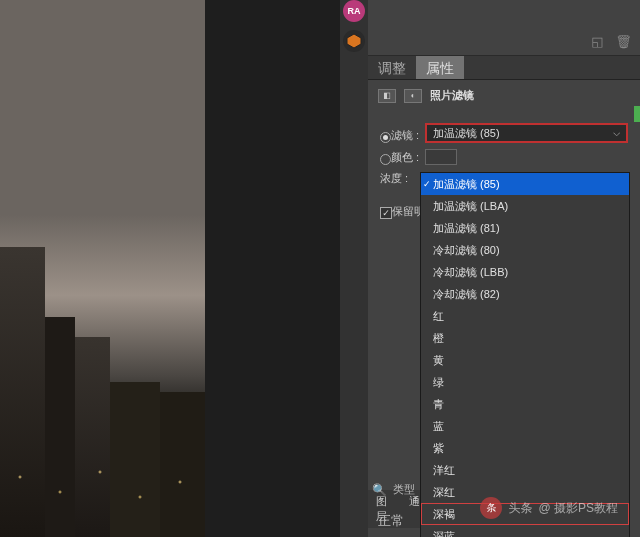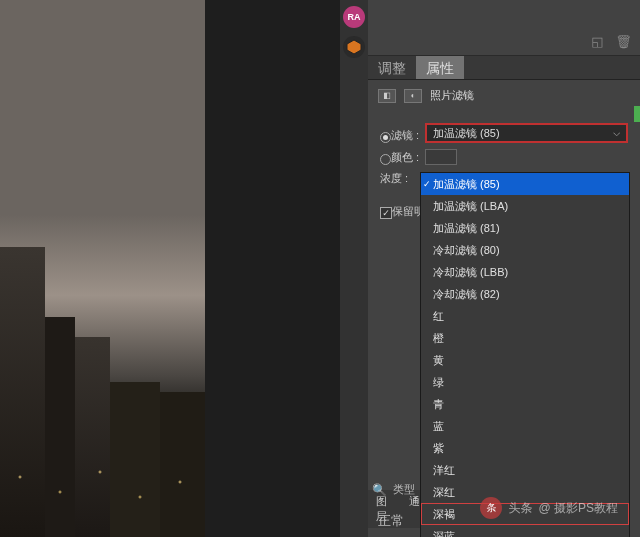--- a/index.html
+++ b/index.html
@@ -21,38 +21,38 @@
     background-image: radial-gradient(2px 2px at 20px 30px, #f0d080, transparent),
                       radial-gradient(2px 2px at 60px 45px, #e8c870, transparent),
                       radial-gradient(2px 2px at 100px 25px, #f0d080, transparent),
                       radial-gradient(2px 2px at 140px 50px, #e8c870, transparent),
                       radial-gradient(2px 2px at 180px 35px, #f0d080, transparent);
     background-repeat: repeat; }
 
   .dark-gap { position: absolute; left: 205px; top: 0; width: 135px; height: 537px; background: #1e1e1e; }
 
   .panel-stack { position: absolute; left: 340px; top: 0; width: 300px; height: 537px; background: #424242; display: flex; }
-  .icon-strip { width: 28px; background: #323232; display: flex; flex-direction: column; align-items: center; padding-top: 6px; gap: 8px; }
+  .icon-strip { width: 28px; background: #323232; display: flex; flex-direction: column; align-items: center; gap: 8px; }
   .strip-btn { width: 22px; height: 22px; border-radius: 50%; display: flex; align-items: center; justify-content: center; font-size: 9px; font-weight: bold; color: #fff; }
   .ra { background: #b93a7a; }
   .fx { background: #2a2a2a; display:flex;align-items:center;justify-content:center; }
 
   .panel-body { flex: 1; background: #424242; color: #c8c8c8; font-size: 11px; position: relative; }
 
   .mini-bar { height: 56px; border-bottom: 1px solid #2a2a2a; position: relative; }
   .mini-icons { position: absolute; right: 8px; bottom: 6px; display: flex; gap: 12px; color: #888; font-size: 13px;}
   .mini-icons span { cursor: default; }
 
   .tabs { display: flex; height: 24px; background: #383838; border-bottom: 1px solid #222; }
   .tab { padding: 4px 10px; color: #aaa; font-size: 14px; }
   .tab.active { background: #737373; color: #ddd; }
 
   .prop-head { display: flex; align-items: center; gap: 8px; padding: 8px 10px; }
   .prop-icon { width: 18px; height: 14px; background: #555; border: 1px solid #777; display:flex;align-items:center;justify-content:center;font-size:8px;color:#ccc; }
-  .prop-title { color: #ddd; font-size: 11px; }
+  .prop-title { color: #ddd; font-size: 11px; font-weight: bold; }
   .green-edge { position: absolute; right: 0; top: 106px; width: 6px; height: 16px; background: #4caf50; }
 
   .form { padding: 6px 12px; }
   .row { display: flex; align-items: flex-end; margin: 6px 0; gap: 0; }
   .radio { width: 11px; height: 11px; border: 1px solid #aaa; border-radius: 50%; display:inline-flex;align-items:center;justify-content:center; }
   .radio.on::after { content:""; width:5px; height:5px; background:#ddd; border-radius:50%; }
   .label { min-width: 34px; color: #ccc; }
   .select-box { flex: 1; height: 20px; background: #2a2a2a; border: 2px solid #c03030; display: flex; align-items: center; padding: 0 6px; justify-content: space-between; color: #ddd; font-size: 11px; position: relative; }
   .chev { font-size: 9px; color: #aaa; }
   .swatch { width: 32px; height: 16px; background: #3a3a3a; border: 1px solid #666; }

